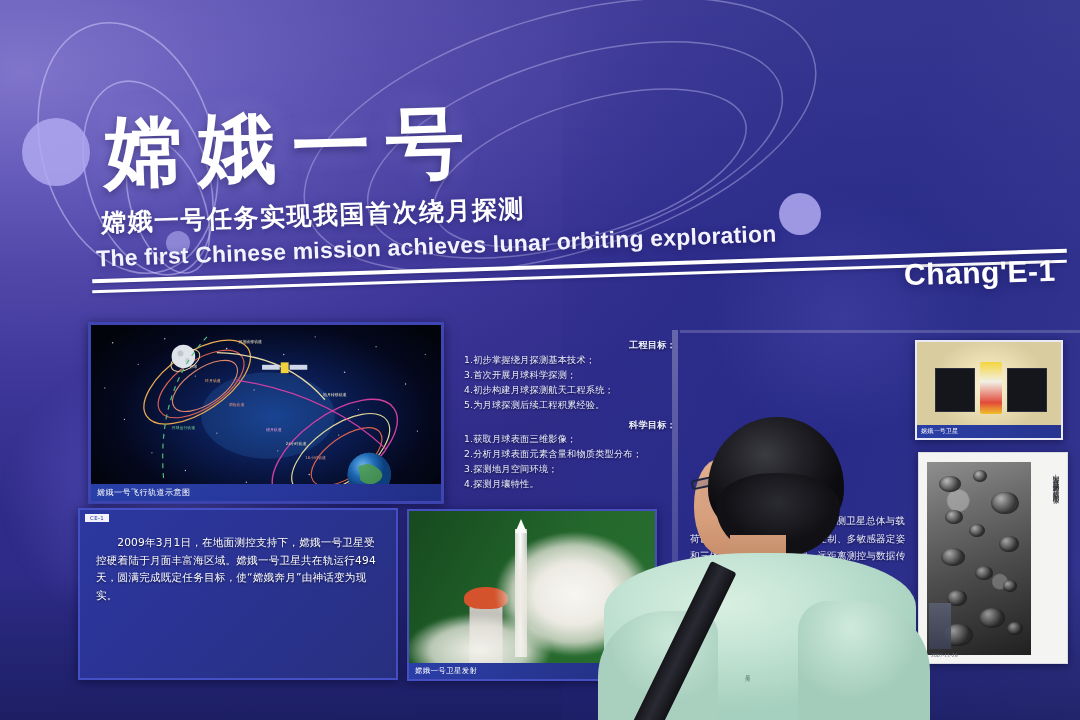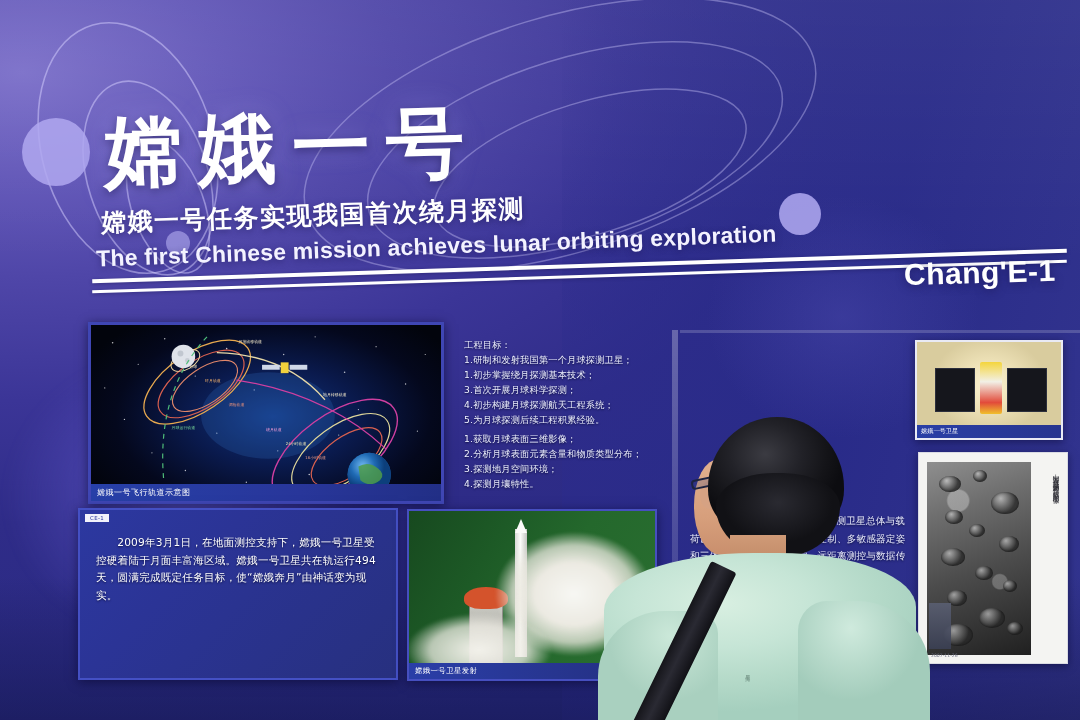--- a/index.html
+++ b/index.html
@@ -119,21 +119,21 @@
   
   .p-goals {
     left: 458px; top: 332px; width: 222px; height: 180px;
     padding: 6px 4px 0 6px;
     color: #eef0ff;
     font-family: "DejaVu Sans", sans-serif;
     font-size: 9.2px; line-height: 1.62;
     letter-spacing: .2px;
     text-shadow: 0 1px 2px rgba(8,10,50,.9);
   }
-  .goals-head { font-weight: 400; }
+  .goals-head { font-weight: 700; text-align: right; }
   .goals-gap { height: 5px; }
 
   
   .p-moonmap {
     left: 692px; top: 336px; width: 212px; height: 172px;
     background: #fdfdfd;
     border: 1px solid #d7d9e4;
     box-shadow: 0 2px 8px rgba(5,6,40,.5);
   }
   .moonmap-title {
@@ -501,26 +501,26 @@
         <text x="198" y="122" fill="#e8e0b4">24小时轨道</text>
         <text x="218" y="136" fill="#e89a86">16小时轨道</text>
         <text x="100" y="44" fill="#f0e2c0">月球</text>
       </g>
     </svg>
     <div class="orbit-caption">嫦娥一号飞行轨道示意图</div>
   </div>
 
   <div class="panel p-goals">
     <div class="goals-head">工程目标：</div>
-    <div>1.研制和发射我国第一个月球探测卫星；</div>
     <div>1.初步掌握绕月探测基本技术；</div>
     <div>3.首次开展月球科学探测；</div>
     <div>4.初步构建月球探测航天工程系统；</div>
     <div>5.为月球探测后续工程积累经验。</div>
     <div class="goals-gap"></div>
+    <div class="goals-head">科学目标：</div>
     <div>1.获取月球表面三维影像；</div>
     <div>2.分析月球表面元素含量和物质类型分布；</div>
     <div>3.探测地月空间环境；</div>
     <div>4.探测月壤特性。</div>
   </div>
 
 
   <div class="panel p-sat">
     <div class="sat-img"></div>
     <div class="sat-panelL"></div>

